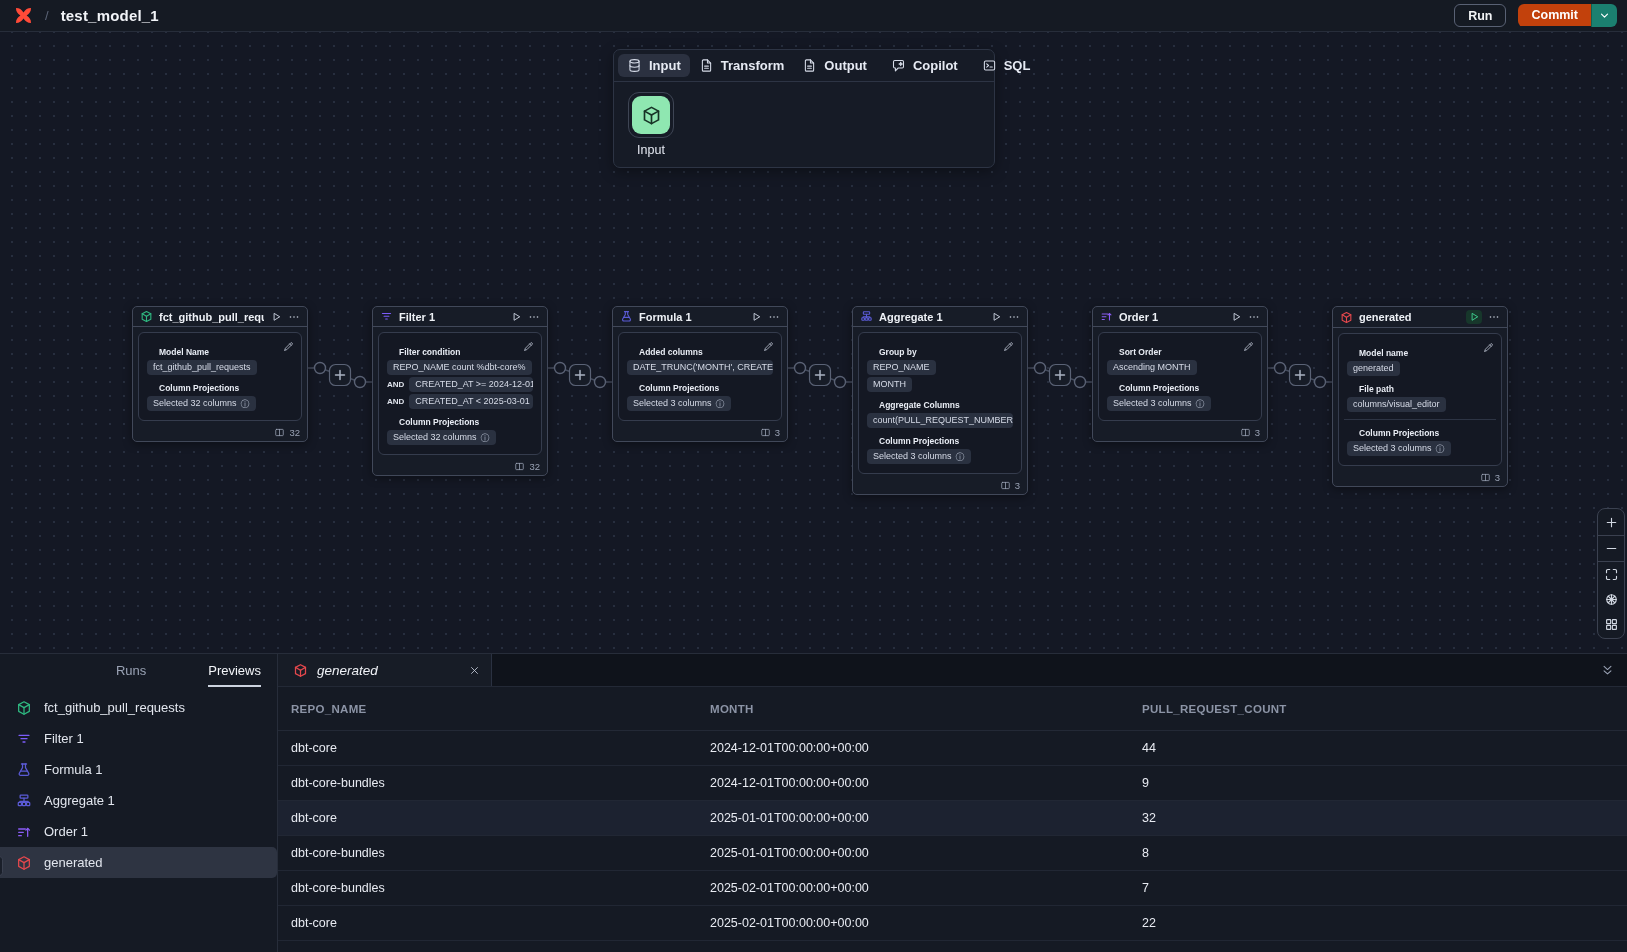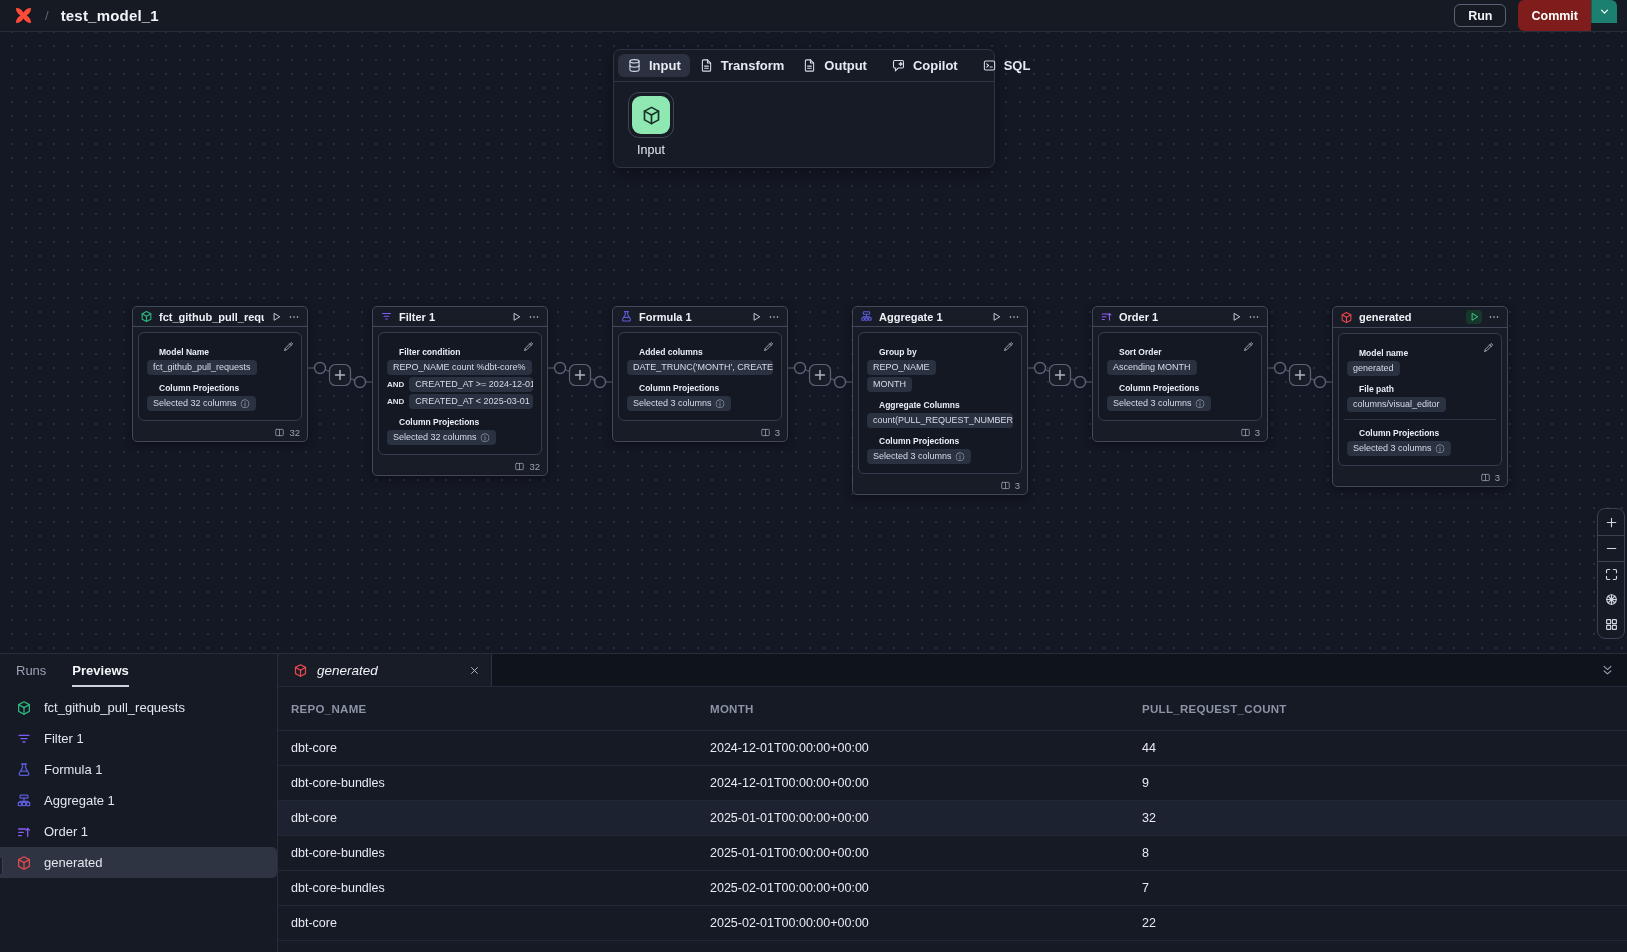--- a/index.html
+++ b/index.html
@@ -11,21 +11,21 @@
   .topbar { height:32px; flex:none; display:flex; align-items:center; padding:0 10px 0 14px;
     background:#151a23; border-bottom:1px solid #272d3a; }
   .crumbs { display:flex; align-items:center; gap:12px; }
   .crumb-sep { color:#5c6578; font-size:13px; }
   .page-title { font-size:15px; font-weight:700; color:#f2f4f8; letter-spacing:.2px; }
   .top-actions { margin-left:auto; display:flex; align-items:center; gap:12px; }
   .btn-run { height:23px; padding:0 13px; border:1px solid #596174; border-radius:6px;
     background:transparent; color:#f2f4f6; font-size:12.5px; font-weight:600; cursor:pointer;
     font-family:inherit; }
   .commit-group { display:flex; border-radius:6px; overflow:hidden; }
-  .btn-commit { height:31px; padding:0 13px; border:none; background:#7f1d1d; color:#fff;
+  .btn-commit { height:22px; padding:0 13px; border:none; background:#c2410c; color:#fff;
     font-size:12.5px; font-weight:600; cursor:pointer; font-family:inherit; }
   .btn-commit-dd { height:23px; width:26px; border:none; border-left:1px solid #135f52;
     background:#1b8070; color:#fff; display:flex; align-items:center; justify-content:center; cursor:pointer; }
 
   
   .canvas { position:relative; flex:1; background:#141824; overflow:hidden;
     background-image:radial-gradient(#272e3e 1px, transparent 1.2px);
     background-size:14px 14px; background-position:5px 7px; }
   #edges-svg { position:absolute; inset:0; width:100%; height:100%; pointer-events:none; }
 
@@ -73,24 +73,24 @@
     border:1px solid #3b4150; border-radius:8px; display:flex; flex-direction:column;
     align-items:center; padding:1px 0; }
   .zbtn { width:26px; height:25px; display:flex; align-items:center; justify-content:center;
     color:#d2d8e2; cursor:pointer; }
   .zdiv { width:26px; height:1px; background:#3b4150; }
 
   
   .bottom { height:299px; flex:none; display:flex; border-top:1px solid #272d3a; background:#12161f; }
   .sidebar { width:278px; flex:none; border-right:1px solid #272d3a; background:#151a24;
     position:relative; }
-  .side-tabs { height:33px; display:flex; gap:26px; padding:0 16px; align-items:stretch; }
+  .side-tabs { height:33px; display:flex; gap:26px; padding:0 16px; align-items:stretch;justify-content:flex-end; }
   .side-tab { display:flex; align-items:center; font-size:13px; color:#9aa3b5; cursor:pointer;
     border-bottom:2px solid transparent; padding-top:2px; }
-  .side-tab.active { color:#f3f5f9; font-weight:700; border-bottom-color:#ccd3df; }
+  .side-tab.active { color:#f3f5f9; font-weight:400; border-bottom-color:#ccd3df;margin-left:36px; }
   .side-list { padding:5px 0; }
   .side-item { height:31px; display:flex; align-items:center; gap:12px; padding:0 16px;
     font-size:13px; color:#e2e6ee; cursor:pointer; }
   .side-item.selected { background:#2e3442; border-radius:0 5px 5px 0; }
   .resize-handle { position:absolute; left:-4px; top:202px; width:7px; height:20px;
     border:1px solid #3b4150; border-radius:4px; background:#1a1f2a; }
 
   .preview { flex:1; display:flex; flex-direction:column; background:#151a24; min-width:0; }
   .preview-tabbar { height:33px; flex:none; background:#0f131b; display:flex; align-items:stretch;
     border-bottom:1px solid #232936; }

